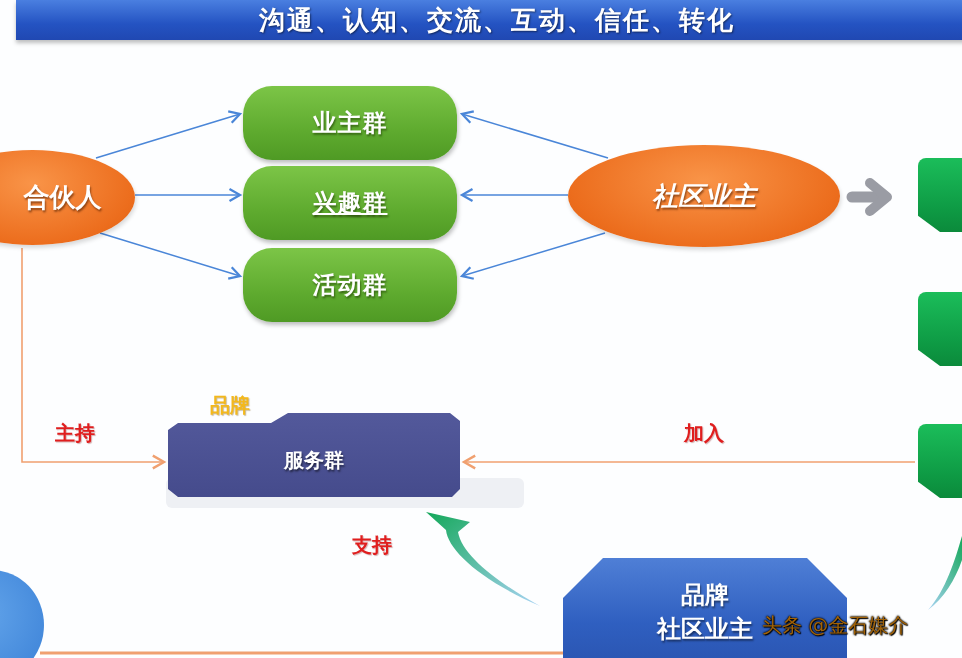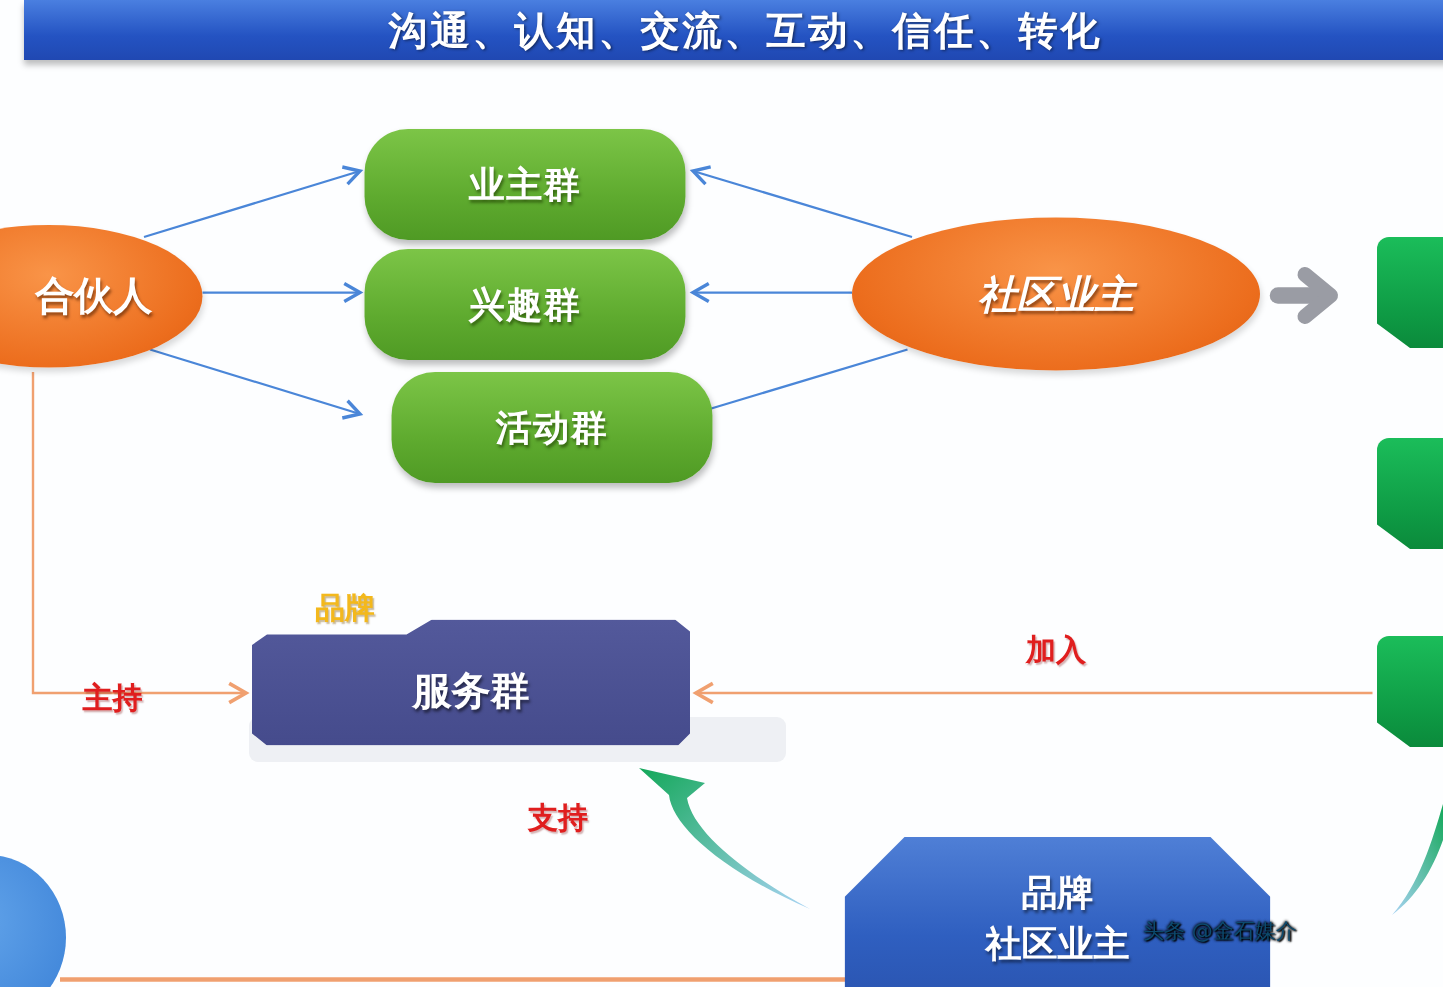--- a/index.html
+++ b/index.html
@@ -41,21 +41,21 @@
     box-shadow:1px 2px 3px rgba(0,0,0,0.2);
   }
   .service-shadow {
     left:166px; top:478px; width:358px; height:30px;
     background:#eef0f4; border-radius:6px;
   }
   .service-box {
     left:168px; top:413px; width:292px; height:84px;
     background:linear-gradient(#53599b,#454b8c);
     clip-path:polygon(0 17px,10px 10px,103px 10px,120px 0,282px 0,292px 8px,292px 76px,284px 84px,10px 84px,0 76px);
-    color:#fff; font-weight:bold; font-size:26px;
+    color:#fff; font-weight:bold; font-size:20px;
     display:flex; align-items:center; justify-content:center; padding-top:10px; box-sizing:border-box;
     text-shadow:1px 2px 2px rgba(0,0,0,0.5);
   }
   .brand-tag {
     left:210px; top:392px; color:#f3b81c; font-weight:bold; font-size:20px;
     text-shadow:1px 1px 1px rgba(120,80,0,0.4);
   }
   .red-label {
     color:#e01e1e; font-weight:bold; font-size:20px;
     text-shadow:1px 1px 1px rgba(120,0,0,0.3);
@@ -66,21 +66,21 @@
     clip-path:polygon(40px 0,244px 0,284px 40px,284px 110px,0 110px,0 40px);
     color:#fff; font-weight:bold; font-size:24px; line-height:34px;
     text-align:center; padding-top:20px; box-sizing:border-box;
     text-shadow:1px 2px 2px rgba(0,0,0,0.45);
   }
   .blue-circle {
     left:-60px; top:570px; width:104px; height:110px; border-radius:50%;
     background:radial-gradient(circle at 40% 40%,#62a4ea,#3a80d6);
   }
   .watermark {
-    left:762px; top:612px; color:#0c4a6e; font-size:14px;
+    left:762px; top:612px; color:#a16207; font-size:20px;
     text-shadow:0 0 2px #000,0 0 2px #000,1px 1px 1px #000;
   }
   svg.lines { position:absolute; left:0; top:0; }
 </style>
 </head>
 <body>
 
 <svg class="lines" width="962" height="658">
   <defs>
     <marker id="blueArrow" markerWidth="10" markerHeight="10" refX="8" refY="5" orient="auto">
@@ -119,30 +119,30 @@
   <path d="M540,606 C480,580 448,550 446,530 L426,512 L470,522 L458,532 C462,556 500,584 540,606 Z" fill="url(#curveGrad1)"></path>
 
   <path d="M928,610 C946,590 955,560 962,536 L962,560 C955,580 944,598 928,610 Z" fill="url(#curveGrad2)"></path>
 </svg>
 
 <div class="abs title-bar">沟通、认知、交流、互动、信任、转化</div>
 
 <div class="abs ellipse" style="left:-70px;top:150px;width:205px;height:95px;padding-left:60px;box-sizing:border-box;">合伙人</div>
 
 <div class="abs pill" style="left:243px;top:86px;">业主群</div>
-<div class="abs pill" style="left:243px;top:166px;">兴趣群</div>
-<div class="abs pill" style="left:261px;top:248px;">活动群</div>
+<div class="abs pill" style="left:243px;top:166px;text-decoration:underline;">兴趣群</div>
+<div class="abs pill" style="left:243px;top:248px;">活动群</div>
 
 <div class="abs ellipse" style="left:568px;top:145px;width:272px;height:102px;font-style:italic;">社区业主</div>
 
 <div class="abs green-tab" style="top:158px;"></div>
 <div class="abs green-tab" style="top:292px;"></div>
 <div class="abs green-tab" style="top:424px;"></div>
 
-<div class="abs red-label" style="left:55px;top:420px;margin-top:32px;">主持</div>
+<div class="abs red-label" style="left:55px;top:420px;">主持</div>
 <div class="abs red-label" style="left:684px;top:420px;">加入</div>
 <div class="abs red-label" style="left:352px;top:532px;">支持</div>
 
 <div class="abs service-shadow"></div>
 <div class="abs service-box">服务群</div>
 <div class="abs brand-tag">品牌</div>
 
 <div class="abs agent-box">
   <div>品牌</div>
   <div>社区业主</div>

